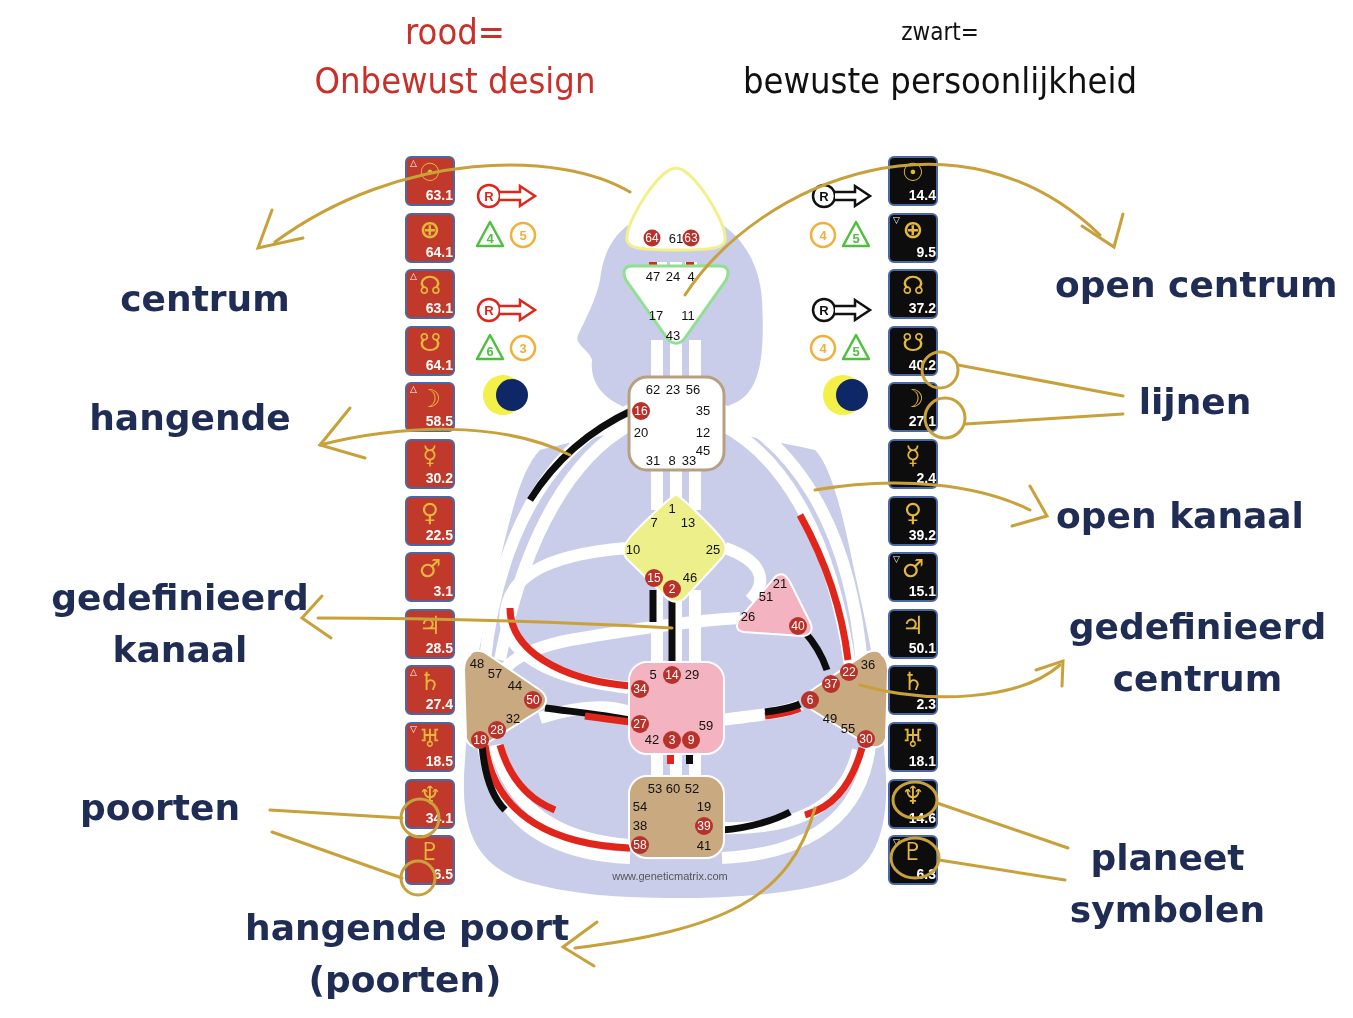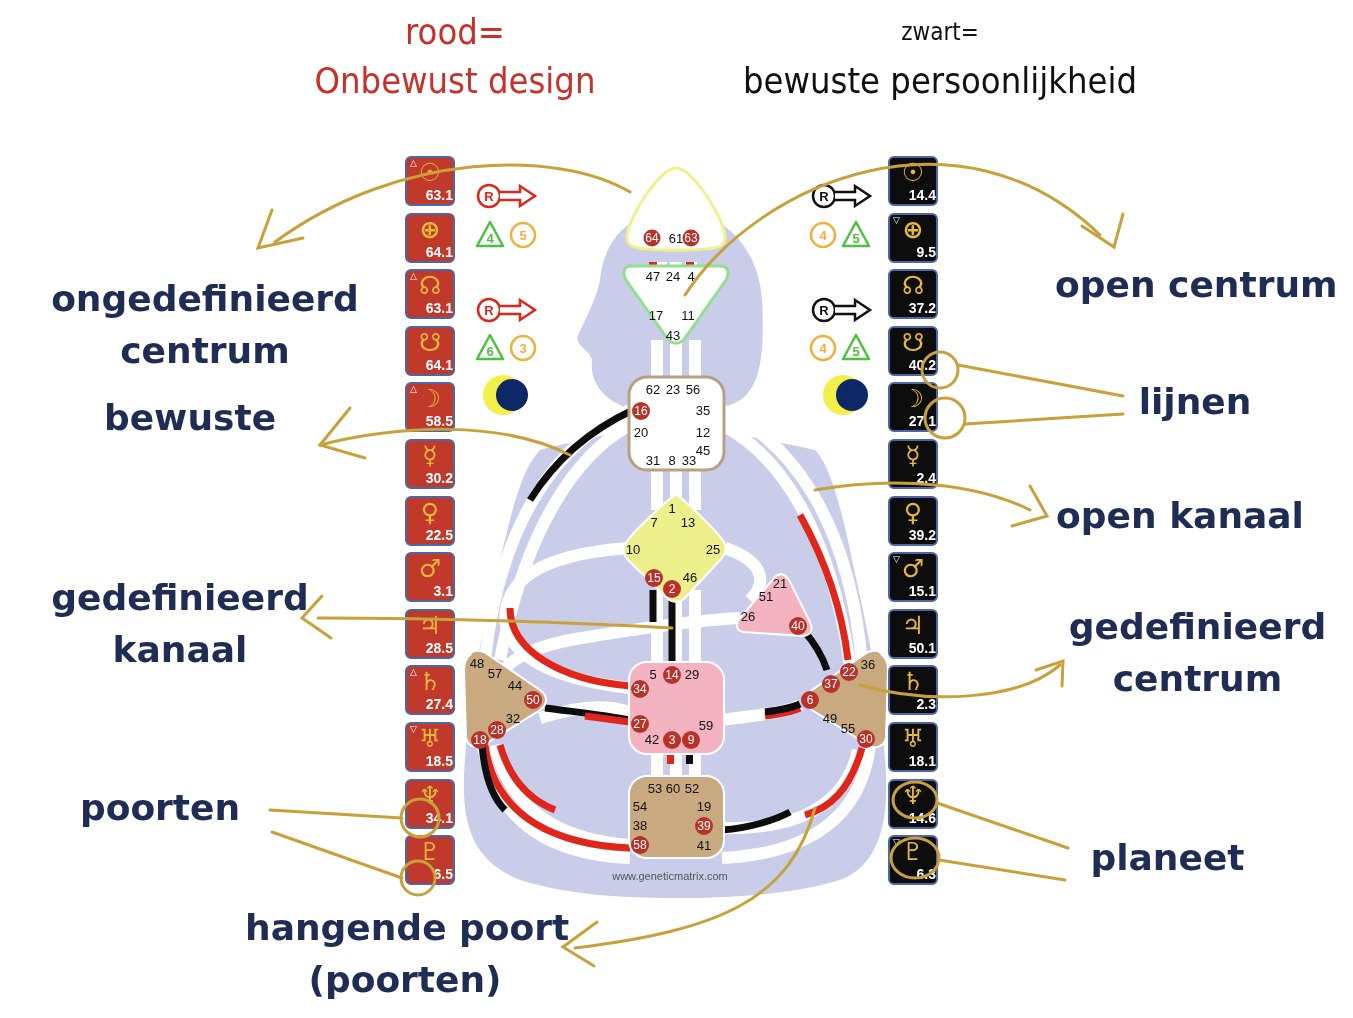--- a/index.html
+++ b/index.html
@@ -469,25 +469,24 @@
     <ellipse cx="915" cy="858" rx="24" ry="20"></ellipse>
     <path d="M937,803 L1068,848"></path>
     <path d="M939,860 L1065,880"></path>
 
     <path d="M815,808 C790,900 720,930 575,948"></path>
     <path d="M597,922 L563,947 L594,966"></path>
   </g>
 </svg>
 
 <div class="label" style="left:50px; top:273px; width:310px;">
-  <div>ongedefinieerd</div>
   <div>centrum</div>
 </div>
 <div class="label" style="left:40px; top:392px; width:300px;">
-  <div>bewuste</div>
+  <div>hangende</div>
 </div>
 <div class="label" style="left:30px; top:572px; width:300px;">
   <div>gedefinieerd</div>
   <div>kanaal</div>
 </div>
 <div class="label" style="left:60px; top:782px; width:200px;">
   <div>poorten</div>
 </div>
 <div class="label" style="left:245px; top:902px; width:320px;">
   <div>hangende poort</div>
@@ -501,13 +500,14 @@
 </div>
 <div class="label" style="left:1055px; top:490px; width:250px;">
   <div>open kanaal</div>
 </div>
 <div class="label" style="left:1065px; top:601px; width:265px;">
   <div>gedefinieerd</div>
   <div>centrum</div>
 </div>
 <div class="label" style="left:1060px; top:832px; width:215px;">
   <div>planeet</div>
+  <div>symbolen</div>
 </div>
 
 </body></html>

